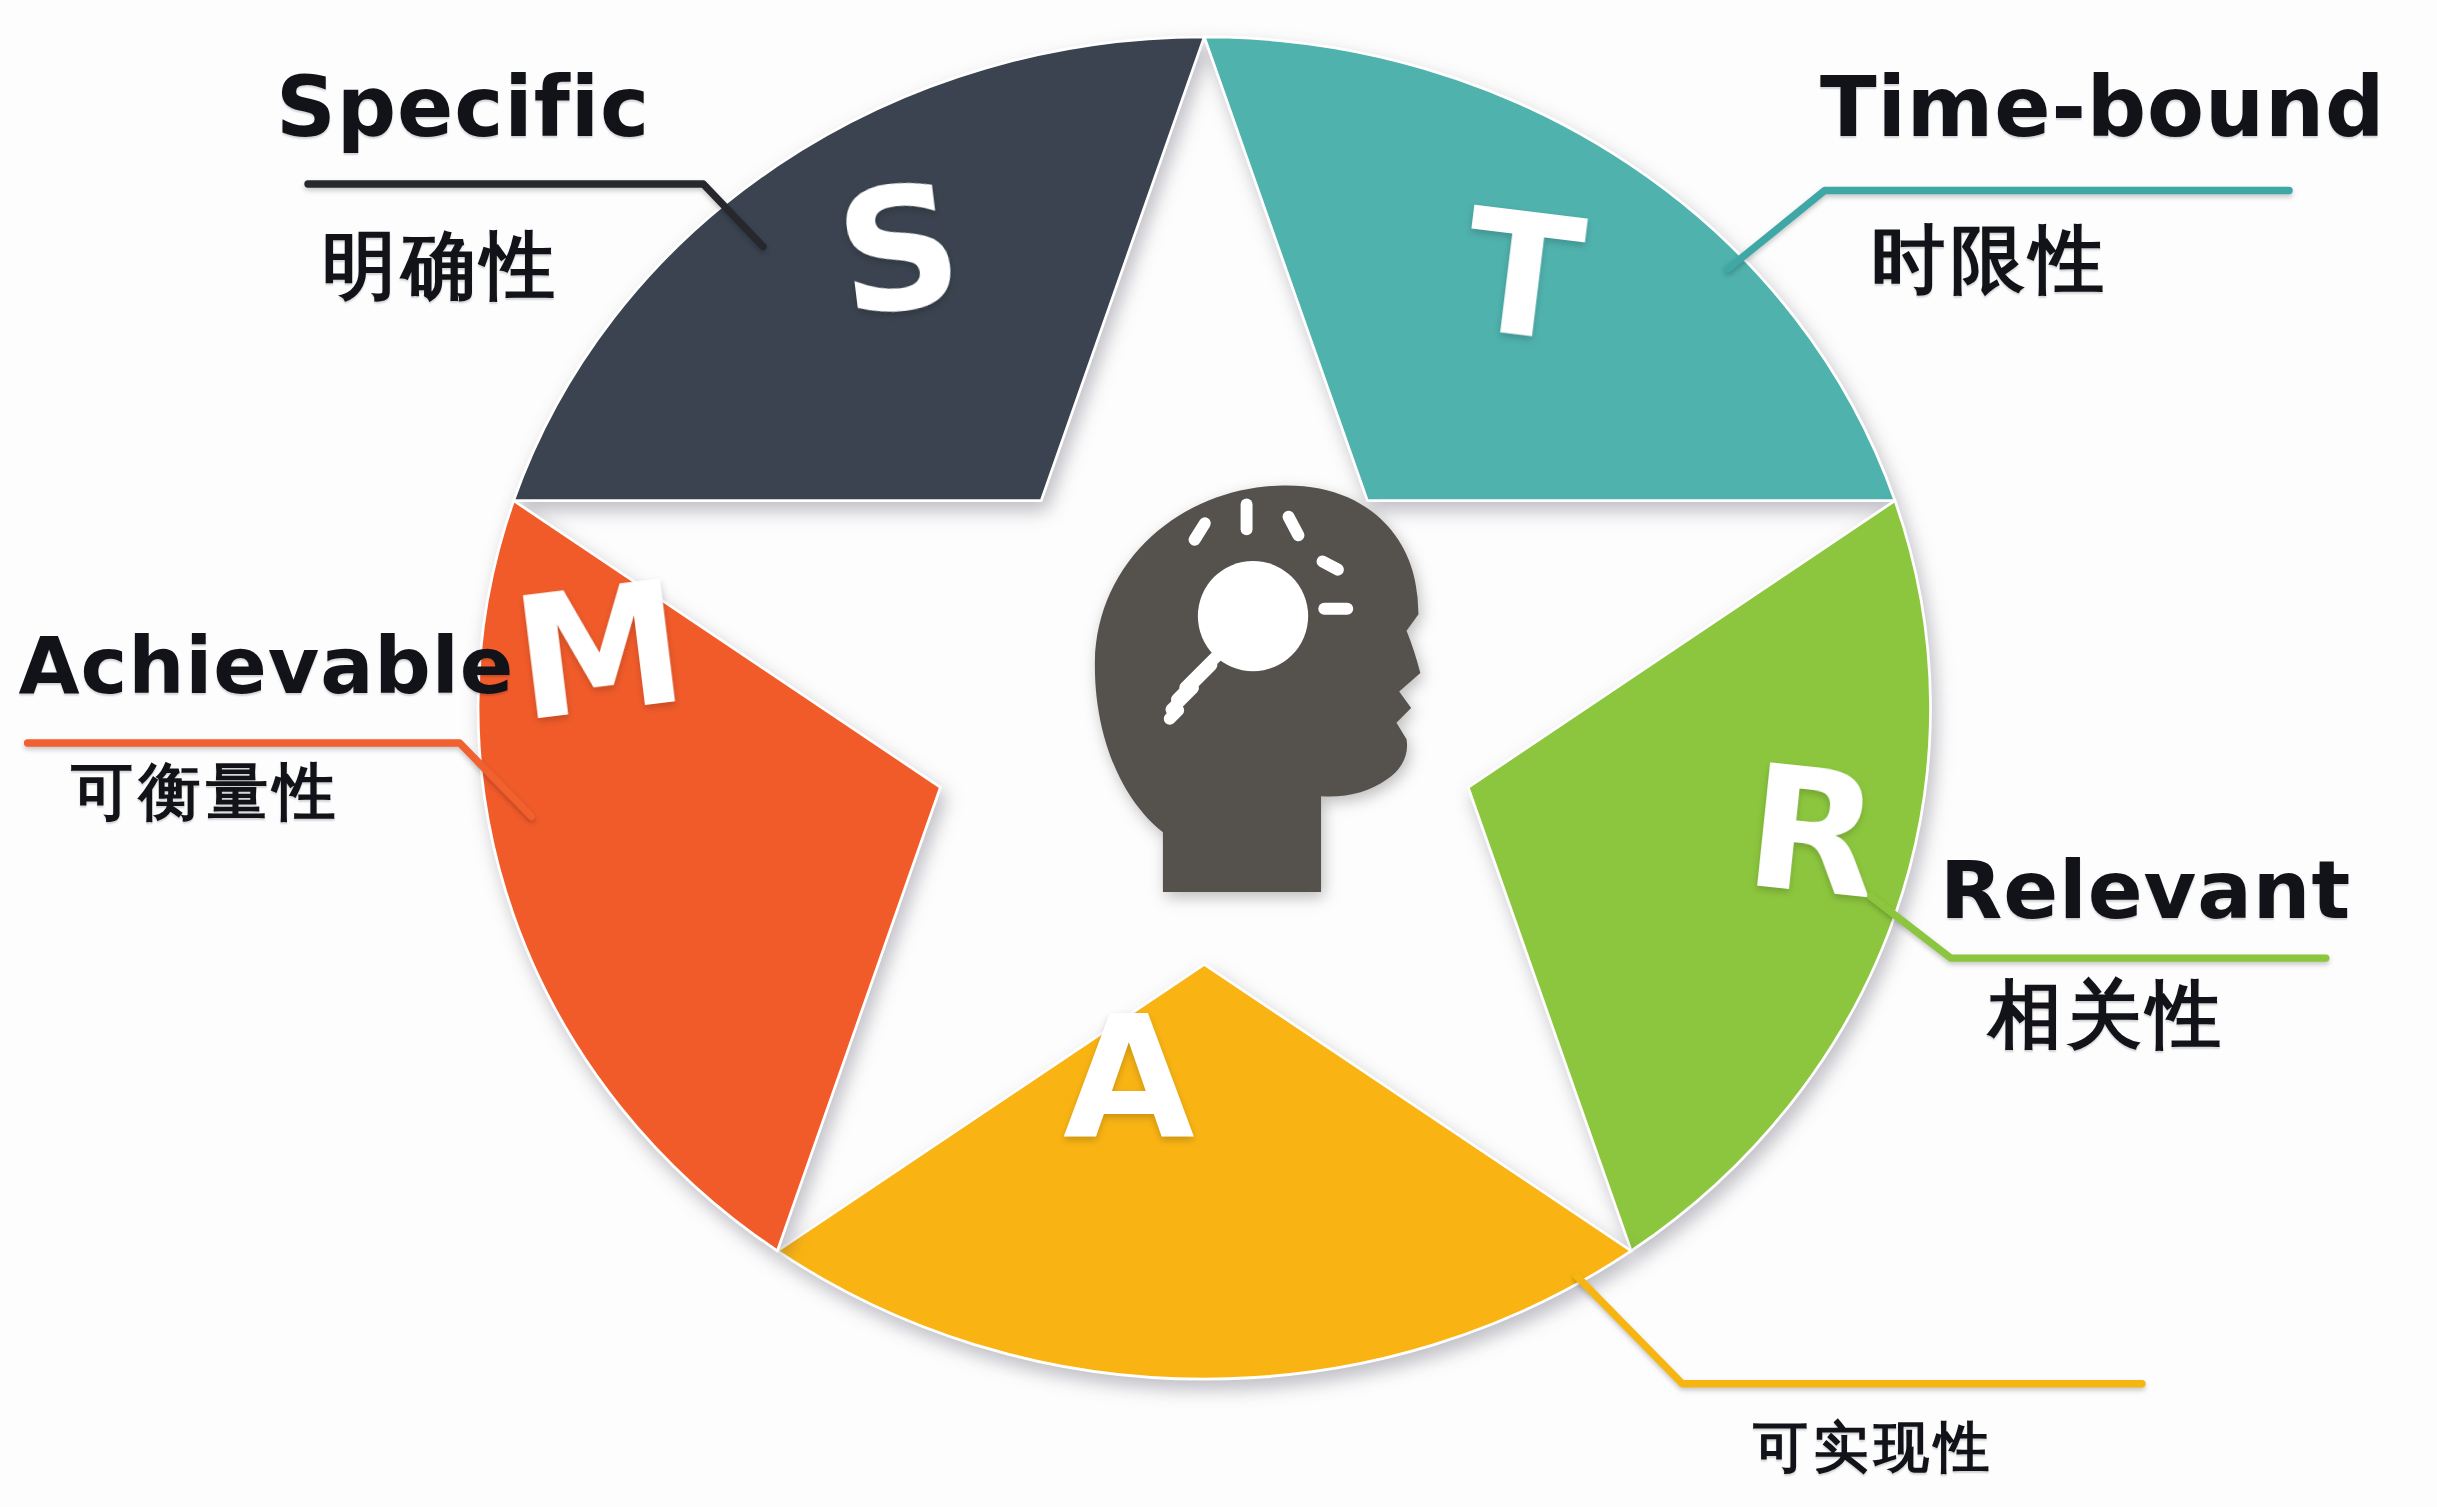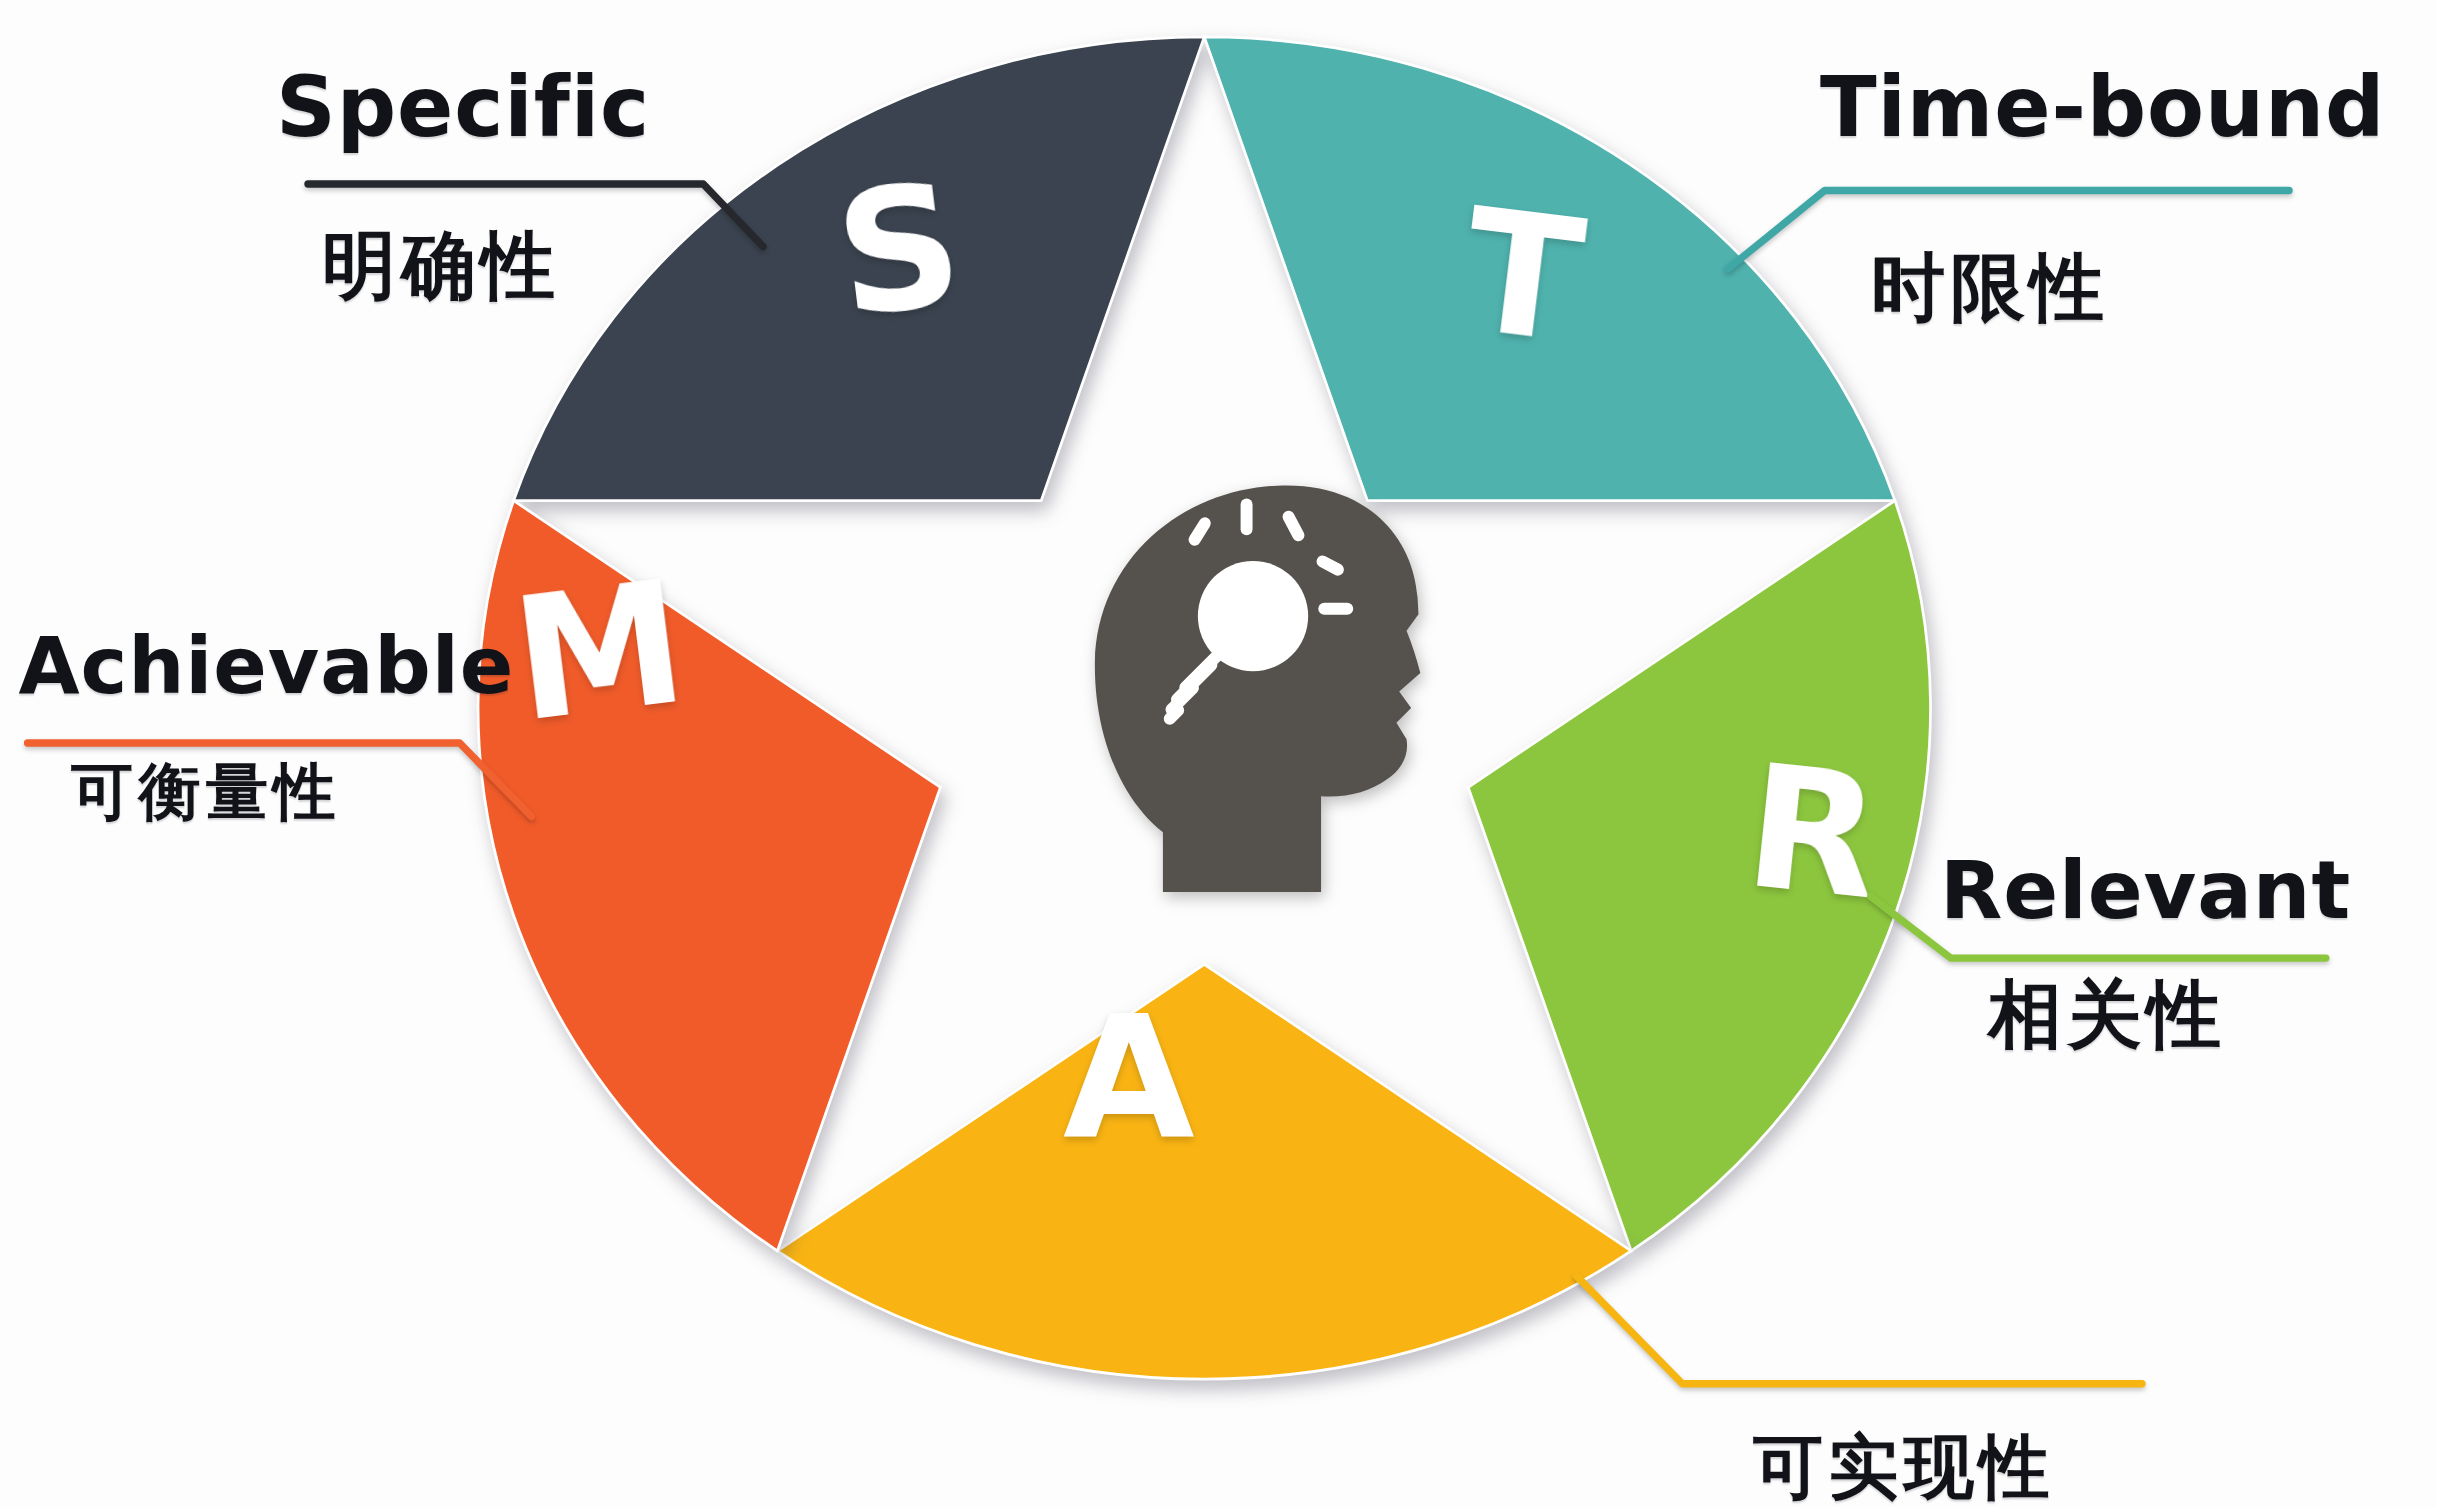--- a/index.html
+++ b/index.html
@@ -68,24 +68,24 @@
       <rect fill="#ffffff" x="255.5" y="79" width="13" height="32" rx="6.5" transform="rotate(-62 262 95)"></rect>
       <rect fill="#ffffff" x="249" y="135.5" width="38" height="13" rx="6.5"></rect>
     </g>
   </svg>
 
   
   <div class="lbl lbl-en" style="left:276px;top:66px;width:460px;font-size:83px;">Specific</div>
   <div class="lbl lbl-zh" style="left:322px;top:228px;width:368px;font-size:74px;">明确性</div>
 
   <div class="lbl lbl-en" style="left:1820px;top:66px;width:478px;font-size:83px;">Time-bound</div>
-  <div class="lbl lbl-zh" style="left:1871px;top:222px;width:368px;font-size:74px;margin-top:28px;">时限性</div>
+  <div class="lbl lbl-zh" style="left:1871px;top:222px;width:368px;font-size:74px;">时限性</div>
 
   <div class="lbl lbl-en" style="left:1940px;top:850px;width:460px;font-size:81px;">Relevant</div>
   <div class="lbl lbl-zh" style="left:1988px;top:977px;width:368px;font-size:74px;">相关性</div>
 
-  <div class="lbl lbl-zh" style="left:1753px;top:1420px;width:368px;font-size:70px;margin-top:12px;">可实现性</div>
+  <div class="lbl lbl-zh" style="left:1753px;top:1420px;width:368px;font-size:55px;">可实现性</div>
 
   <div class="lbl lbl-en" style="left:18.4px;top:627px;width:460px;font-size:79px;">Achievable</div>
   <div class="lbl lbl-zh" style="left:71px;top:761px;width:368px;font-size:62px;">可衡量性</div>
 
 </div>
 
 
 </body></html>

